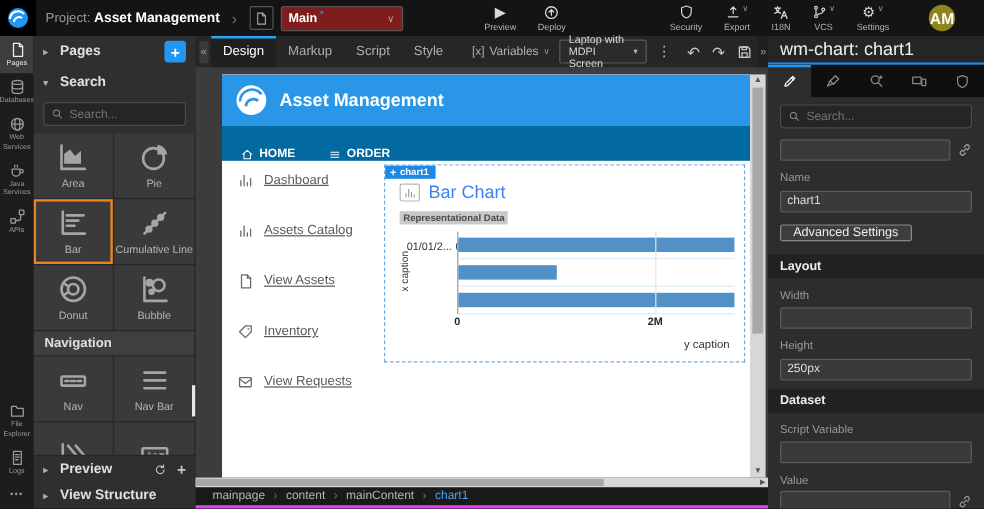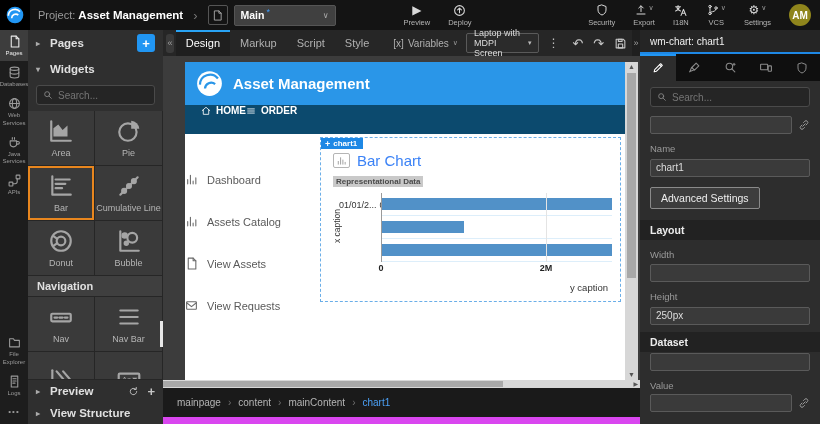--- a/index.html
+++ b/index.html
@@ -12,32 +12,32 @@
   
   .topbar { position:absolute; top:0; left:0; width:820px; height:30px; background:#141414;
             display:flex; align-items:center; }
   .logo-box { width:30px; height:30px; background:#000; display:flex; align-items:center; justify-content:center; flex:0 0 auto; }
   .proj { margin-left:8px; font-size:11px; color:#9a9a9a; white-space:nowrap; }
   .proj b { color:#fff; font-size:11.5px; }
   .proj-sep { color:#777; font-size:13px; margin:0 10px; }
   .doc-btn { width:20px; height:20px; border:1px solid #555; border-radius:2px; color:#aaa;
              display:flex; align-items:center; justify-content:center; }
   .branch { margin-left:6px; width:102px; height:21px; border:1px solid #555; border-radius:2px;
-            background:#404040; display:flex; align-items:center; padding:0 6px; }
+            background:#7f1d1d; display:flex; align-items:center; padding:0 6px; }
   .branch .bn { color:#fff; font-size:10.5px; font-weight:bold; }
   .branch .star { color:#3b9cff; font-size:9px; margin-left:2px; transform:translateY(-3px); }
   .branch .chev { margin-left:auto; color:#aaa; font-size:8px; }
   .tb-act { display:flex; flex-direction:column; align-items:center; gap:1px;
             color:#b5b5b5; font-size:7.5px; margin:0 9px; cursor:default; }
   .tb-act .gi { color:#d8d8d8; height:14px; display:flex; align-items:center; font-size:12px; line-height:14px; }
   .tb-act-row { display:flex; align-items:flex-end; }
   .mini-chev { color:#999; font-size:7px; margin-left:2px; transform:translateY(-2px); }
   .spacer { flex:1; }
   .avatar { width:22px; height:22px; border-radius:50%; background:#8f851c; color:#fff;
-            font-size:10px; font-weight:bold; display:flex; align-items:center; justify-content:center; margin:0 9px; }
+            font-size:13px; font-weight:bold; display:flex; align-items:center; justify-content:center; margin:0 24px; }
 
   
   .rail { position:absolute; top:30px; left:0; width:28px; height:394px; background:#1d1d1d;
           display:flex; flex-direction:column; }
   .rail-item { display:flex; flex-direction:column; align-items:center; gap:2px; padding:5px 0 4px;
                color:#9a9a9a; font-size:6px; text-align:center; line-height:1.2; }
   .rail-item.active { background:#3d3d3d; color:#ececec; }
   .rail-dots { color:#9a9a9a; text-align:center; font-size:8px; letter-spacing:1px; padding:6px 0 8px; }
 
   
@@ -85,33 +85,33 @@
   .canvas-wrap { flex:1 1 auto; position:relative; }
   .canvas { position:absolute; left:22px; top:6px; width:440px; bottom:0; background:#fff; overflow:hidden; }
   .vscroll { position:absolute; left:462px; top:6px; width:13px; bottom:0; background:#d7d7d7;
              display:flex; flex-direction:column; align-items:center; }
   .vscroll .arr { color:#555; font-size:7px; height:10px; line-height:10px; }
   .vscroll .thumb { width:9px; background:#a8a8a8; height:205px; margin:1px auto; }
   .hscroll { height:8px; background:#d7d7d7; position:relative; flex:0 0 auto; }
   .hscroll .thumb { position:absolute; left:0; top:1px; height:6px; width:340px; background:#a8a8a8; }
   .hscroll .arr { position:absolute; right:2px; top:0; color:#555; font-size:6px; line-height:8px; }
 
-  .breadcrumb { height:36px; background:#1a1a1a; border-bottom:7px solid #d946ef; display:flex;
+  .breadcrumb { height:18px; background:#1a1a1a; border-bottom:3px solid #d946ef; display:flex;
                 align-items:center; gap:7px; padding:0 14px; font-size:10px; color:#b5b5b5; flex:0 0 auto; }
   .breadcrumb .sep { color:#6f6f6f; font-size:10px; }
   .breadcrumb .bc-active { color:#4ba0f5; }
 
   
   .app-header { height:43px; background:#2a96e8; display:flex; align-items:center; gap:10px; padding:0 11px; }
   .app-title { color:#fff; font-size:15px; font-weight:bold; }
-  .app-nav { height:29px; background:#0c4a6e; display:flex; align-items:flex-start; padding:0 16px; }
+  .app-nav { height:29px; background:#0369a1; display:flex; align-items:flex-end; gap:28px; padding:0 16px; }
   .app-nav-item { display:flex; align-items:center; gap:5px; color:#fff; font-size:10px; font-weight:bold; }
   .app-body { display:flex; height:266px; }
   .app-sidebar { width:133px; padding-top:10px; }
-  .as-item { height:42px; display:flex; align-items:flex-end; gap:9px; padding:0 0; color:#5a5a5a; font-size:11px; }
+  .as-item { height:42px; display:flex; align-items:flex-start; gap:9px; padding:0 13px; color:#5a5a5a; font-size:11px;text-decoration:underline; }
   .as-item .asic { color:#6a6a6a; }
   .app-content { flex:1; position:relative; }
 
   .chart-widget { position:absolute; left:2px; right:4px; top:3px; height:165px;
                   border:1px dashed #6aaee8; background:#fff; }
   .widget-tag { position:absolute; top:0; left:0; height:11px; background:#1e88e5; color:#fff;
                 font-size:8px; font-weight:bold; display:flex; align-items:center; gap:3px; padding:0 6px 0 4px; }
   .widget-tag .mv { font-size:9px; }
   .chart-pad { padding:14px 8px 0 8px; }
   .chart-title { display:flex; align-items:center; gap:7px; color:#3b82f6; font-size:15px; margin-left:4px; }
@@ -131,21 +131,21 @@
   .brow:first-child { border-top:1px solid #ddeefa; }
   .bar { height:12px; }
   .axisrow { position:relative; height:13px; margin-left:42px; }
   .tick { position:absolute; top:1px; transform:translateX(-50%); font-size:9px; font-weight:bold; color:#222; }
   .ycap { text-align:right; font-size:9.5px; color:#333; margin:7px 4px 0 0; }
 
   
   .rightpanel { position:absolute; top:30px; left:640px; width:180px; height:394px; background:#2d2d2d;
                 display:flex; flex-direction:column; overflow:hidden; }
   .rp-header { height:24px; flex:0 0 auto; background:#252525; border-bottom:2px solid #1e88e5;
-               display:flex; align-items:center; padding:0 10px; color:#f0f0f0; font-size:10px; }
+               display:flex; align-items:center; padding:0 10px; color:#f0f0f0; font-size:15px; }
   .rp-tabs { height:27px; flex:0 0 auto; display:flex; background:#0f0f0f; }
   .rp-tab { flex:1; display:flex; align-items:center; justify-content:center; color:#8a8a8a; }
   .rp-tab.active { background:#2d2d2d; color:#fff; box-shadow:inset 0 2px 0 #2196f3; }
   .rp-search { padding:6px 10px 2px; }
   .rp-bindrow { display:flex; align-items:center; gap:6px; padding:7px 10px 0; }
   .rp-input { height:18px; background:#3a3a3a; border:1px solid #5a5a5a; border-radius:2px;
               color:#ddd; font-size:10px; padding:0 5px; font-family:inherit; outline:none; width:100%; }
   .rp-label { color:#9a9a9a; font-size:9.5px; margin:9px 10px 3px; }
   .rp-field { padding:0 10px; }
   .link-ic { color:#9a9a9a; flex:0 0 auto; }
@@ -308,21 +308,21 @@
   </div>
 
   <div class="leftpanel">
     <div class="lp-row">
       <span class="tri">▸</span>
       <span>Pages</span>
       <span class="plus-btn">+</span>
     </div>
     <div class="lp-row">
       <span class="tri">▾</span>
-      <span>Widgets</span>
+      <span>Search</span>
     </div>
     <div class="lp-search">
       <div class="searchbox">
         <svg class="ic" width="10" height="10" viewBox="0 0 24 24">
             <circle cx="10" cy="10" r="6"></circle>
             <path d="M14.5 14.5 20 20"></path>
           </svg>
         <input placeholder="Search..." style="">
       </div>
     </div>
@@ -494,20 +494,27 @@
                   <path d="M5 20v-8M10 20V4M15 20v-5M20 20V9"></path>
                 </svg>
               <span>Assets Catalog</span>
             </div>
             <div class="as-item">
               <svg class="asic ic" width="13" height="13" viewBox="0 0 24 24">
                   <path d="M6 2h9l5 5v15H6z"></path>
                   <path d="M15 2v5h5"></path>
                 </svg>
               <span>View Assets</span>
+            </div>
+            <div class="as-item">
+              <svg class="asic ic" width="13" height="13" viewBox="0 0 24 24">
+                  <path d="M3 12l9-9h9v9l-9 9z"></path>
+                  <circle cx="16.5" cy="7.5" r="1.4" fill="currentColor" stroke="none"></circle>
+                </svg>
+              <span>Inventory</span>
             </div>
             <div class="as-item">
               <svg class="asic ic" width="13" height="13" viewBox="0 0 24 24">
                   <rect x="3" y="5" width="18" height="14" rx="1"></rect>
                   <path d="M3 7l9 7 9-7"></path>
                 </svg>
               <span>View Requests</span>
             </div>
           </div>
           <div class="app-content">
@@ -646,20 +653,21 @@
     <div class="rp-label">Width</div>
     <div class="rp-field">
       <input class="rp-input" value="" style="">
     </div>
     <div class="rp-label">Height</div>
     <div class="rp-field">
       <input class="rp-input" value="250px" style="">
     </div>
 
     <div class="rp-section">Dataset</div>
+    <div class="rp-label">Script Variable</div>
     <div class="rp-field">
       <input class="rp-input" value="" style="">
     </div>
     <div class="rp-label">Value</div>
     <div class="rp-bindrow" style="padding-top:0">
       <input class="rp-input" value="" style="">
       <span class="link-ic">
         <svg class="ic" width="12" height="12" viewBox="0 0 24 24">
             <path d="M9.5 14.5l5-5"></path>
             <path d="M8 12l-2.5 2.5a3.5 3.5 0 0 0 5 5L13 17"></path>

